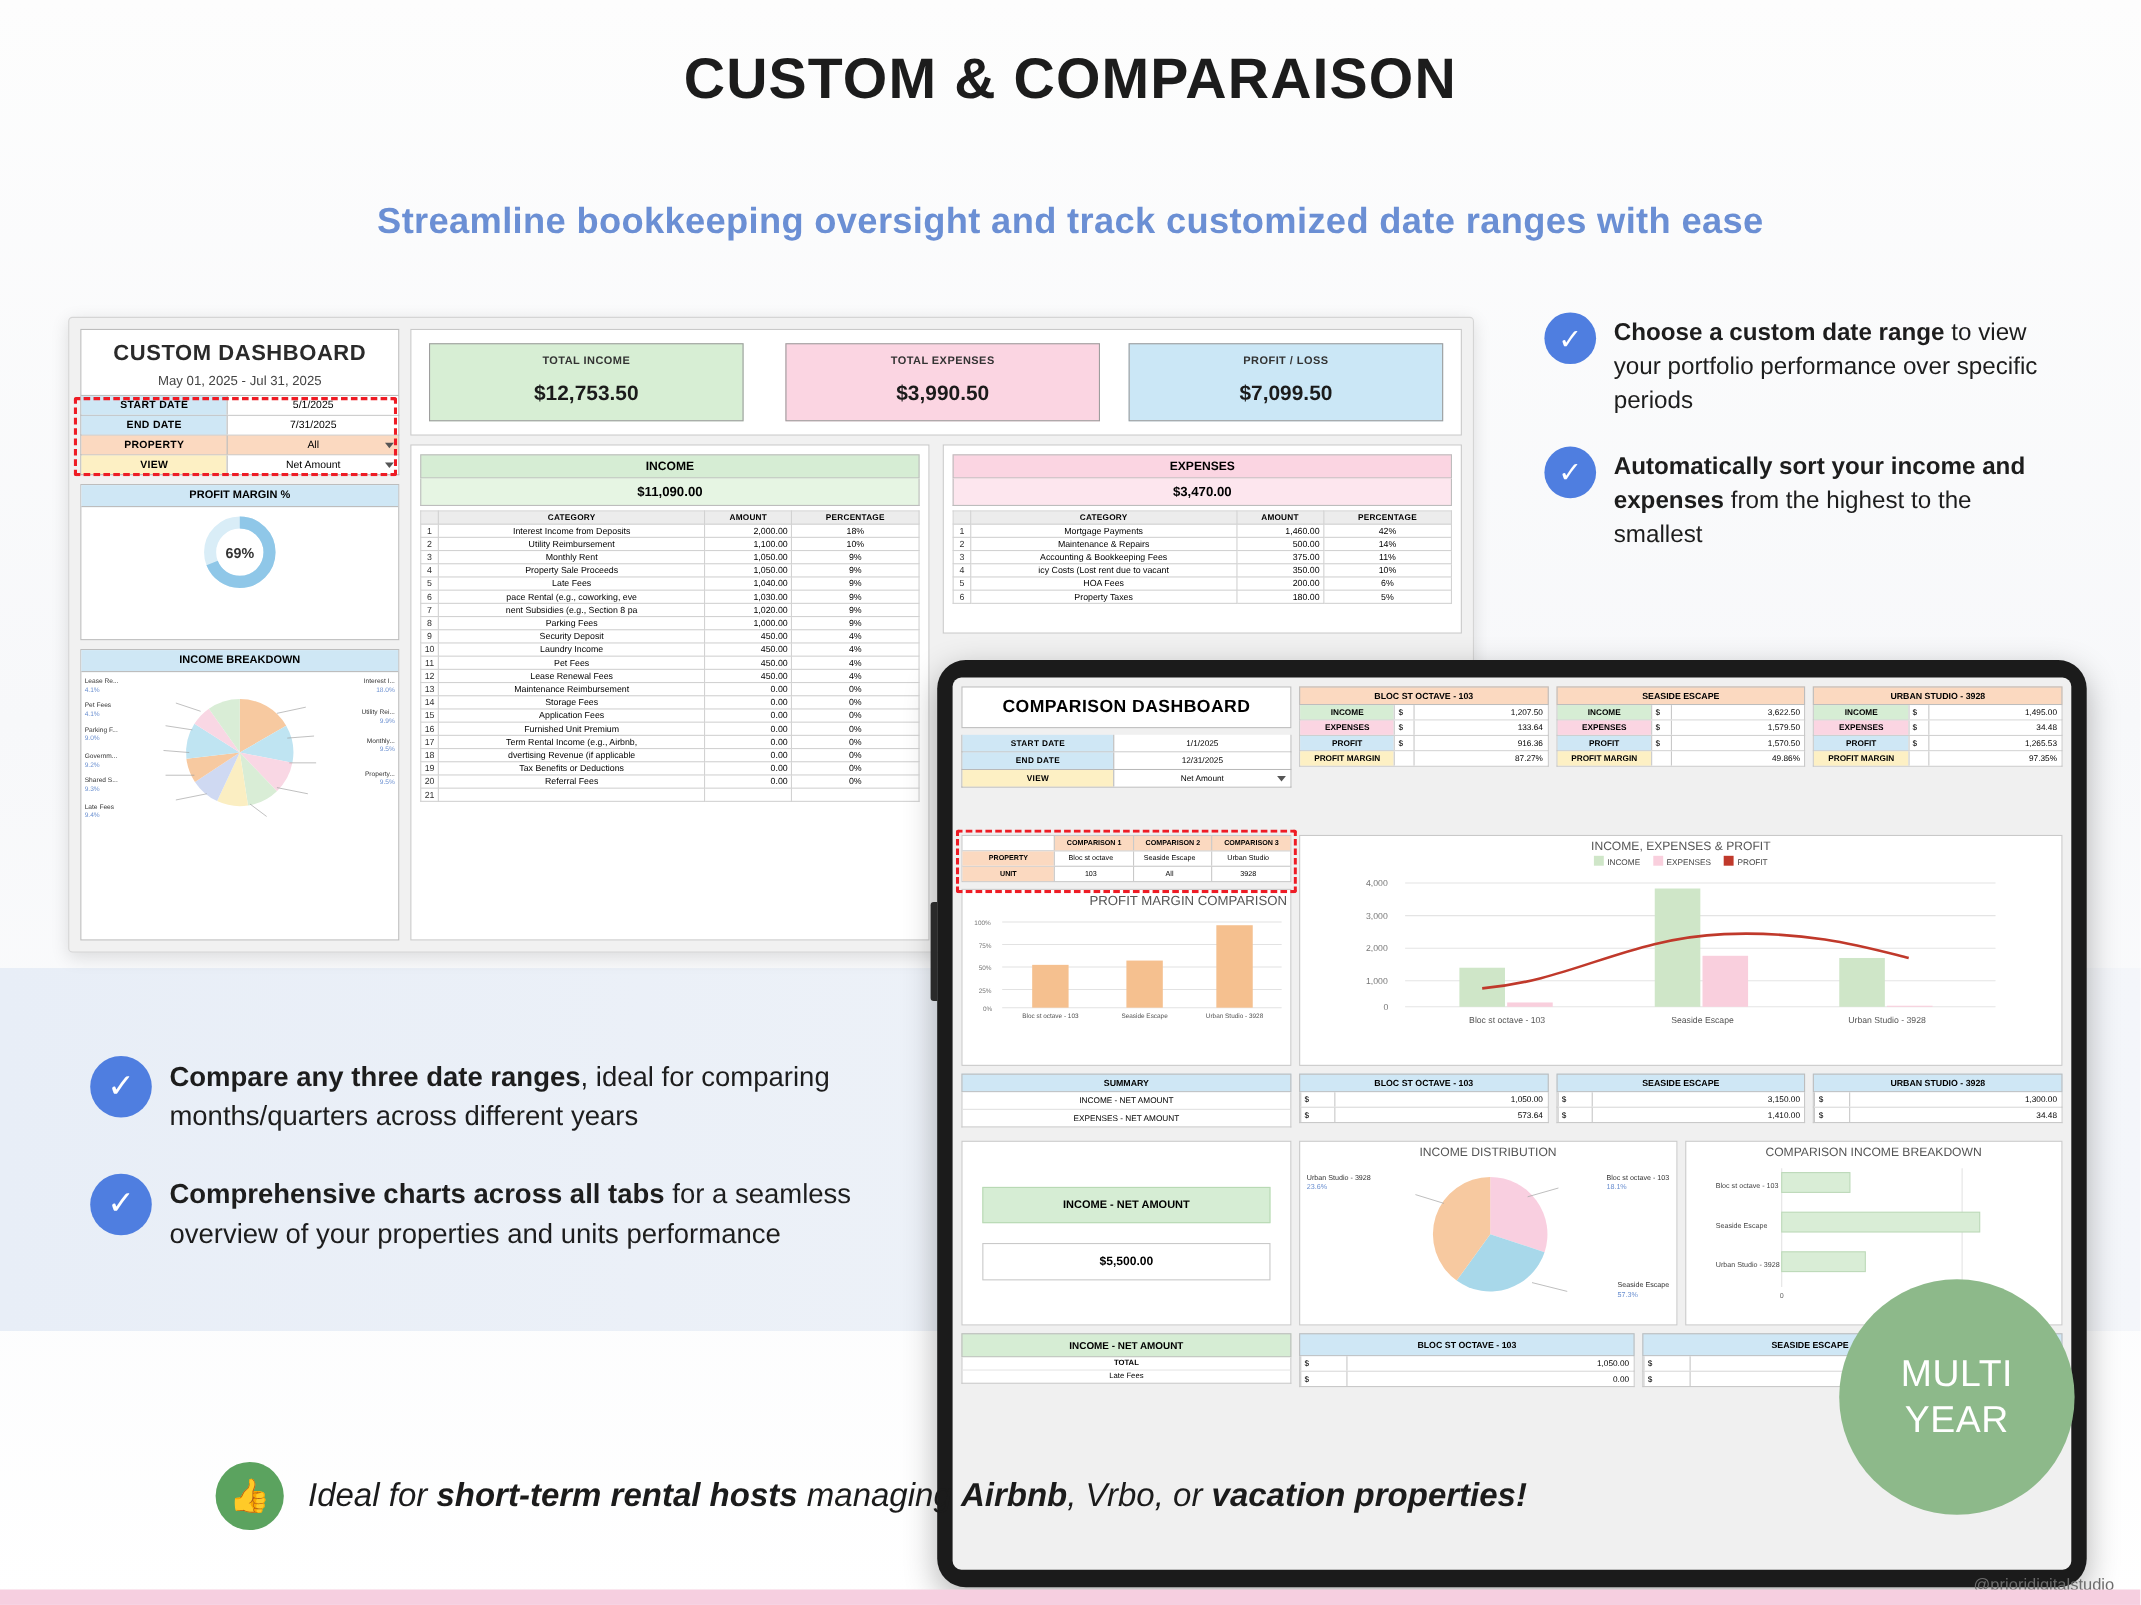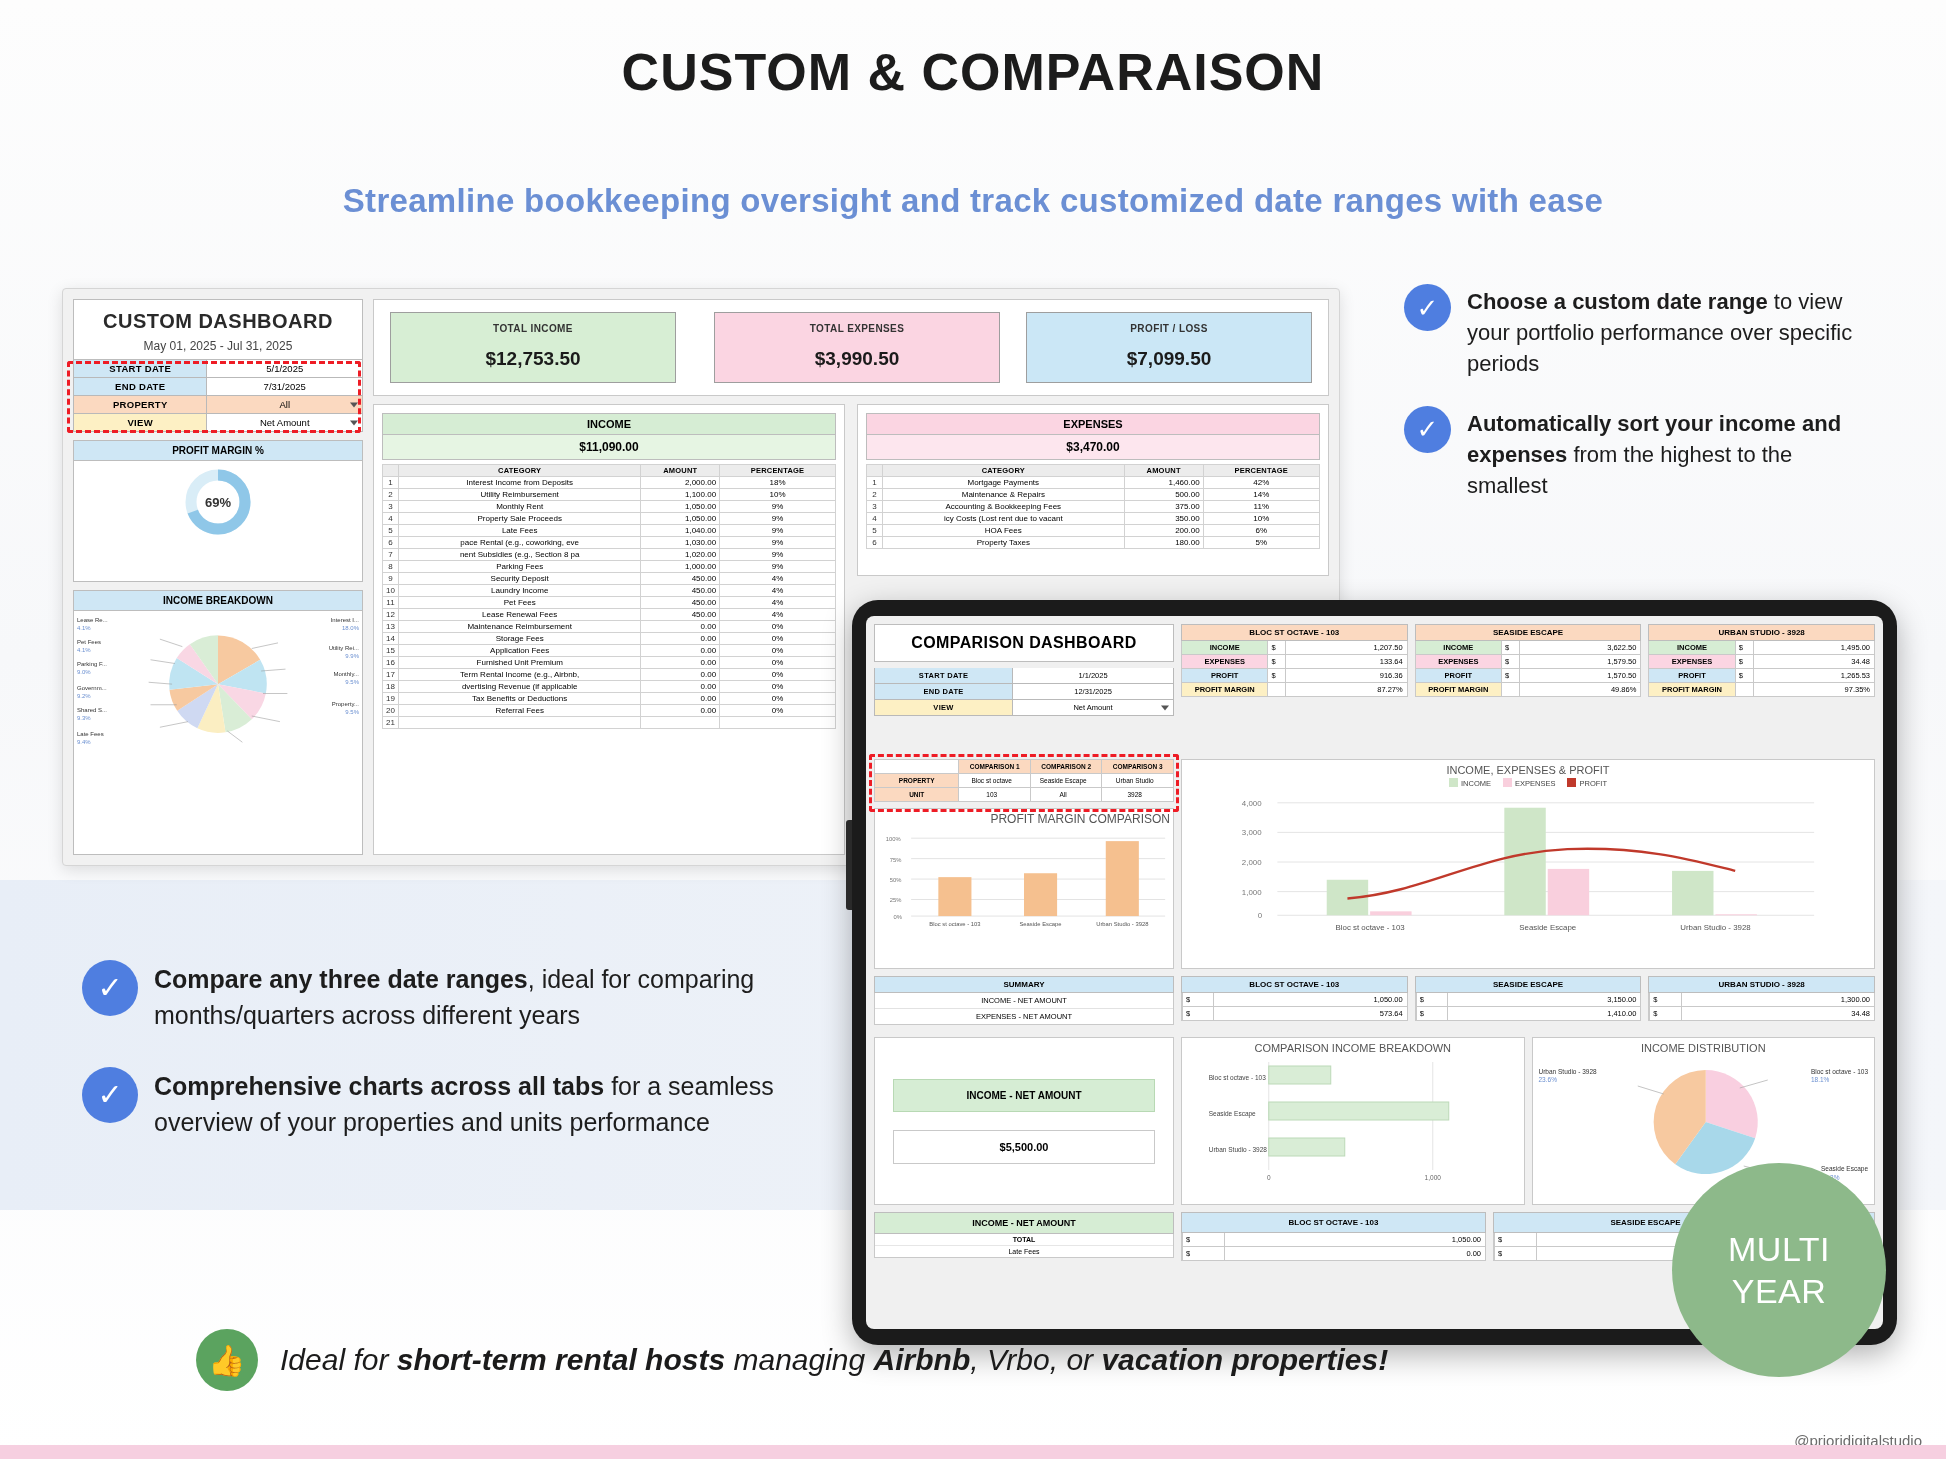--- a/index.html
+++ b/index.html
@@ -102,21 +102,21 @@
   .sect-hd { text-align:center; font-weight:bold; font-size:11px; padding:4px 0; border:1px solid #bdbdbd; }
   .sect-hd.green { background:#d6edd4; }
   .sect-hd.pink { background:#fbd5e2; }
   .sect-amt { text-align:center; font-weight:bold; font-size:12px; padding:5px 0; border:1px solid #bdbdbd; border-top:none; }
   .sect-amt.green { background:#e6f5e3; }
   .sect-amt.pink { background:#fde6ee; }
 
   
   .tablet {
     position:absolute; left: 852px; top: 600px;
-    width: 1045px; height: 745px;
+    width: 1045px; height: 843px;
     background:#1b1b1b;
     border-radius: 26px;
     padding: 16px 14px;
     box-shadow: 0 10px 30px rgba(0,0,0,.3);
   }
   .tablet:before {
     content:""; position:absolute; left:-6px; top:220px; width:6px; height:90px;
     background:#2a2a2a; border-radius:3px 0 0 3px;
   }
   .tablet-screen {
@@ -790,67 +790,67 @@
         </div>
       </div>
 
       <div class="row" style="height:168px;">
         <div style="flex:0 0 300px;border:1px solid #c9c9c9;background:#fff;padding:16px 18px;display:flex;flex-direction:column;gap:18px;justify-content:center;">
           <div style="background:#d6edd4;border:1px solid #b8d9b4;text-align:center;font-size:10px;font-weight:bold;padding:10px 0;">INCOME - NET AMOUNT</div>
           <div style="background:#fff;border:1px solid #c9c9c9;text-align:center;font-size:11px;font-weight:bold;padding:10px 0;">$5,500.00</div>
         </div>
 
         <div style="flex:1;border:1px solid #c9c9c9;background:#fff;padding:4px;">
+          <div style="text-align:center;font-size:11px;color:#555;">INCOME DISTRIBUTION</div>
+          <div style="position:relative;height:134px;">
+            <svg viewBox="0 0 300 134" width="100%" height="134">
+              <g transform="translate(152,68)">
+                <path d="M0 0 L0 -52 A52 52 0 0 1 49.4 16.3 Z" fill="#f9cfe0"></path>
+                <path d="M0 0 L49.4 16.3 A52 52 0 0 1 -30.5 42.2 Z" fill="#a8d8ea"></path>
+                <path d="M0 0 L-30.5 42.2 A52 52 0 0 1 0 -52 Z" fill="#f7c9a0"></path>
+              </g>
+              <g stroke="#aaa" stroke-width=".7">
+                <line x1="186" y1="34" x2="214" y2="26"></line>
+                <line x1="190" y1="112" x2="222" y2="120"></line>
+                <line x1="110" y1="40" x2="84" y2="32"></line>
+              </g>
+            </svg>
+            <div style="position:absolute;right:2px;top:14px;font-size:6.5px;text-align:left;color:#333;line-height:1.3;">
+              <span>Bloc st octave - 103</span><br><span style="color:#6a8fd0;">18.1%</span>
+            </div>
+            <div style="position:absolute;right:2px;bottom:6px;font-size:6.5px;text-align:left;color:#333;line-height:1.3;">
+              <span>Seaside Escape</span><br><span style="color:#6a8fd0;">57.3%</span>
+            </div>
+            <div style="position:absolute;left:2px;top:14px;font-size:6.5px;text-align:left;color:#333;line-height:1.3;">
+              <span>Urban Studio - 3928</span><br><span style="color:#6a8fd0;">23.6%</span>
+            </div>
+          </div>
+        </div>
+
+        <div style="flex:1;border:1px solid #c9c9c9;background:#fff;padding:4px;">
           <div style="text-align:center;font-size:11px;color:#555;">COMPARISON INCOME BREAKDOWN</div>
           <svg viewBox="0 0 300 134" width="100%" height="134">
             <g font-size="6.5" fill="#444" font-family="Liberation Sans">
               <text x="6" y="26">Bloc st octave - 103</text>
               <text x="6" y="62">Seaside Escape</text>
               <text x="6" y="98">Urban Studio - 3928</text>
             </g>
             <g stroke="#e4e4e4">
                 <line x1="66" y1="8" x2="66" y2="116"></line>
                 <line x1="230" y1="8" x2="230" y2="116"></line>
               </g>
             <rect x="66" y="12" width="62" height="18" fill="#d9edd6" stroke="#bcd9b8"></rect>
             <rect x="66" y="48" width="180" height="18" fill="#d9edd6" stroke="#bcd9b8"></rect>
             <rect x="66" y="84" width="76" height="18" fill="#d9edd6" stroke="#bcd9b8"></rect>
             <g font-size="6.5" fill="#666" text-anchor="middle" font-family="Liberation Sans">
               <text x="66" y="126">0</text>
               <text x="230" y="126">1,000</text>
             </g>
           </svg>
         </div>
-
-        <div style="flex:1;border:1px solid #c9c9c9;background:#fff;padding:4px;">
-          <div style="text-align:center;font-size:11px;color:#555;">INCOME DISTRIBUTION</div>
-          <div style="position:relative;height:134px;">
-            <svg viewBox="0 0 300 134" width="100%" height="134">
-              <g transform="translate(152,68)">
-                <path d="M0 0 L0 -52 A52 52 0 0 1 49.4 16.3 Z" fill="#f9cfe0"></path>
-                <path d="M0 0 L49.4 16.3 A52 52 0 0 1 -30.5 42.2 Z" fill="#a8d8ea"></path>
-                <path d="M0 0 L-30.5 42.2 A52 52 0 0 1 0 -52 Z" fill="#f7c9a0"></path>
-              </g>
-              <g stroke="#aaa" stroke-width=".7">
-                <line x1="186" y1="34" x2="214" y2="26"></line>
-                <line x1="190" y1="112" x2="222" y2="120"></line>
-                <line x1="110" y1="40" x2="84" y2="32"></line>
-              </g>
-            </svg>
-            <div style="position:absolute;right:2px;top:14px;font-size:6.5px;text-align:left;color:#333;line-height:1.3;">
-              <span>Bloc st octave - 103</span><br><span style="color:#6a8fd0;">18.1%</span>
-            </div>
-            <div style="position:absolute;right:2px;bottom:6px;font-size:6.5px;text-align:left;color:#333;line-height:1.3;">
-              <span>Seaside Escape</span><br><span style="color:#6a8fd0;">57.3%</span>
-            </div>
-            <div style="position:absolute;left:2px;top:14px;font-size:6.5px;text-align:left;color:#333;line-height:1.3;">
-              <span>Urban Studio - 3928</span><br><span style="color:#6a8fd0;">23.6%</span>
-            </div>
-          </div>
-        </div>
       </div>
 
       <div class="row" style="height:60px;">
         <div style="flex:0 0 300px;">
           <div class="mini-hd green" style="font-size:9px;padding:5px 0;">INCOME - NET AMOUNT</div>
           <div style="border:1px solid #c9c9c9;border-top:none;background:#fff;font-size:7px;text-align:center;">
             <div style="padding:2px;border-bottom:1px solid #e6e6e6;font-weight:bold;">TOTAL</div>
             <div style="padding:2px;">Late Fees</div>
           </div>
         </div>

